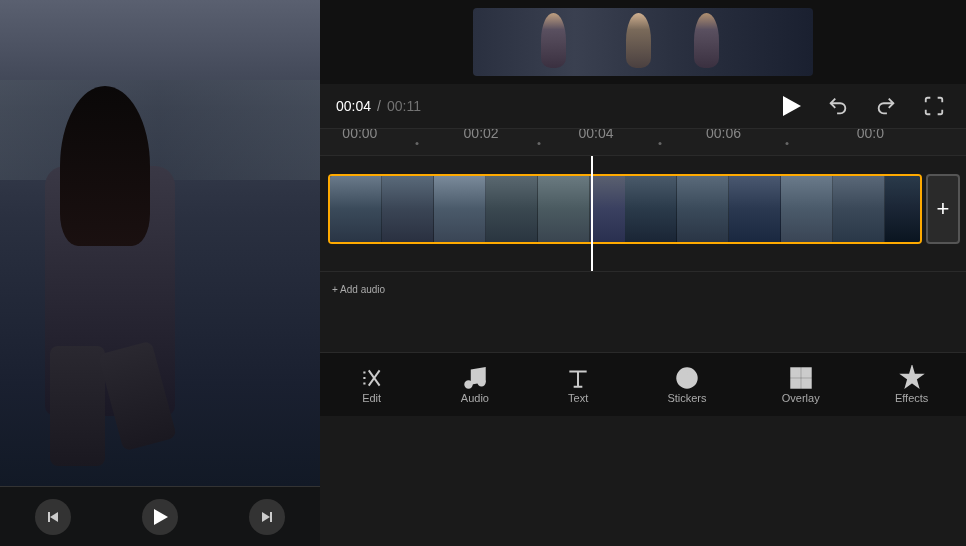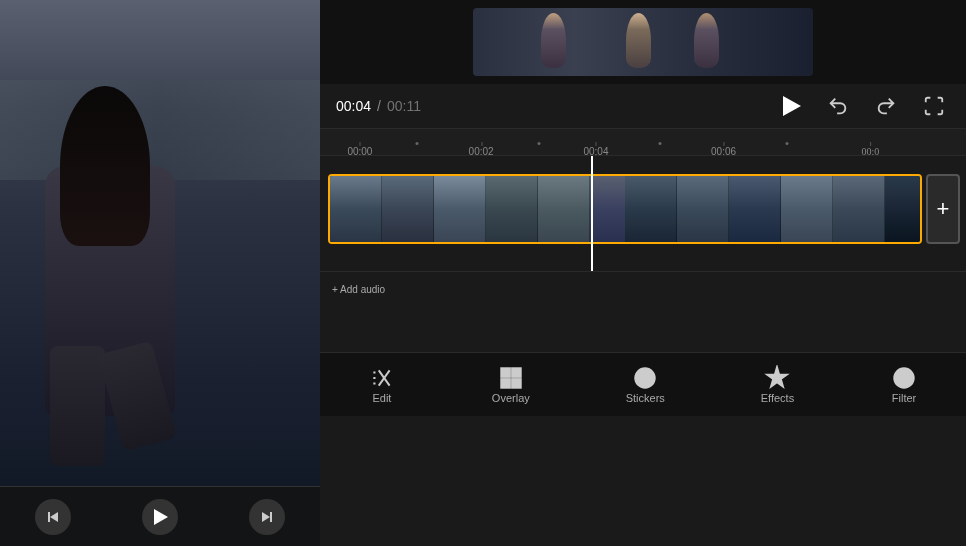--- a/index.html
+++ b/index.html
@@ -302,23 +302,23 @@
     
     .ruler-container {
       position: relative;
       width: 100%;
       height: 30px;
       overflow: hidden;
     }
 
     .tick {
       position: absolute;
-      bottom: 0;
+      bottom: 16px;
       color: #888;
-      font-size: 10px;
+      font-size: 14px;
       transform: translateX(-50%);
     }
 
     .tick::before {
       content: '';
       position: absolute;
       bottom: 100%;
       left: 50%;
       width: 1px;
       height: 4px;
@@ -425,21 +425,21 @@
   <div class="timeline-ruler">
     <div class="ruler-container">
       <span class="tick" style="left:5%;">00:00</span>
       <span class="dot-mark" style="left:14%;"></span>
       <span class="tick" style="left:24%;">00:02</span>
       <span class="dot-mark" style="left:33%;"></span>
       <span class="tick" style="left:42%;">00:04</span>
       <span class="dot-mark" style="left:52%;"></span>
       <span class="tick" style="left:62%;">00:06</span>
       <span class="dot-mark" style="left:72%;"></span>
-      <span class="tick" style="left:85%;font-family:Liberation Serif, serif;">00:0</span>
+      <span class="tick" style="left:85%;">00:0</span>
     </div>
   </div>
 
   <div class="timeline-area">
 
     <div class="video-track">
 
       <div class="track-segment">
         <div class="track-frames">
           <div class="frame-thumb" style="background:linear-gradient(180deg,#6a7a8a 0%,#3a4a5a 50%,#2a3545 100%);"></div>
@@ -483,58 +483,66 @@
       <div class="tool-icon">
         <svg width="26" height="26" viewBox="0 0 24 24" fill="none" stroke="#cccccc" stroke-width="1.8">
           <path d="M4 7h2M4 12h2M4 17h2"></path>
           <line x1="9" y1="5" x2="19" y2="19"></line>
           <line x1="19" y1="5" x2="9" y2="19"></line>
         </svg>
       </div>
       <span class="tool-label">Edit</span>
     </div>
 
-
+    <div class="tool-item">
+      <div class="tool-icon">
+        <svg width="26" height="26" viewBox="0 0 24 24" fill="none" stroke="#cccccc" stroke-width="1.8">
+          <path d="M9 18V5l12-2v13"></path>
+          <circle cx="6" cy="18" r="3"></circle>
+          <circle cx="18" cy="16" r="3"></circle>
+        </svg>
+      </div>
+      <span class="tool-label">Audio</span>
+    </div>
+
+    <div class="tool-item">
+      <div class="tool-icon">
+        <svg width="26" height="26" viewBox="0 0 24 24" fill="none" stroke="#cccccc" stroke-width="1.8">
+          <path d="M4 6h16M12 6v14M8 20h8"></path>
+        </svg>
+      </div>
+      <span class="tool-label">Text</span>
+    </div>
+
+    <div class="tool-item">
+      <div class="tool-icon">
+        <svg width="26" height="26" viewBox="0 0 24 24" fill="none" stroke="#cccccc" stroke-width="1.8">
+          <circle cx="12" cy="12" r="9"></circle>
+          <path d="M12 3C12 3 16 8 12 12C8 16 3 12 3 12"></path>
+        </svg>
+      </div>
+      <span class="tool-label">Stickers</span>
+    </div>
 
     <div class="tool-item">
       <div class="tool-icon">
         <svg width="26" height="26" viewBox="0 0 24 24" fill="none" stroke="#cccccc" stroke-width="1.8">
           <rect x="3" y="3" width="8" height="8"></rect>
           <rect x="13" y="3" width="8" height="8"></rect>
           <rect x="3" y="13" width="8" height="8"></rect>
           <rect x="13" y="13" width="8" height="8"></rect>
         </svg>
       </div>
       <span class="tool-label">Overlay</span>
     </div>
 
     <div class="tool-item">
       <div class="tool-icon">
         <svg width="26" height="26" viewBox="0 0 24 24" fill="none" stroke="#cccccc" stroke-width="1.8">
-          <circle cx="12" cy="12" r="9"></circle>
-          <path d="M12 3C12 3 16 8 12 12C8 16 3 12 3 12"></path>
-        </svg>
-      </div>
-      <span class="tool-label">Stickers</span>
-    </div>
-
-    <div class="tool-item">
-      <div class="tool-icon">
-        <svg width="26" height="26" viewBox="0 0 24 24" fill="none" stroke="#cccccc" stroke-width="1.8">
           <path d="M12 2l2 7h7l-5.5 4 2 7L12 16l-5.5 4 2-7L3 9h7z"></path>
         </svg>
       </div>
       <span class="tool-label">Effects</span>
     </div>
 
-    <div class="tool-item">
-      <div class="tool-icon">
-        <svg width="26" height="26" viewBox="0 0 24 24" fill="none" stroke="#cccccc" stroke-width="1.8">
-          <circle cx="12" cy="12" r="9"></circle>
-          <circle cx="12" cy="12" r="4"></circle>
-          <path d="M12 3v2M12 19v2M3 12h2M19 12h2"></path>
-        </svg>
-      </div>
-      <span class="tool-label">Filter</span>
-    </div>
 
   </div>
 </div>
 
 </body></html>

